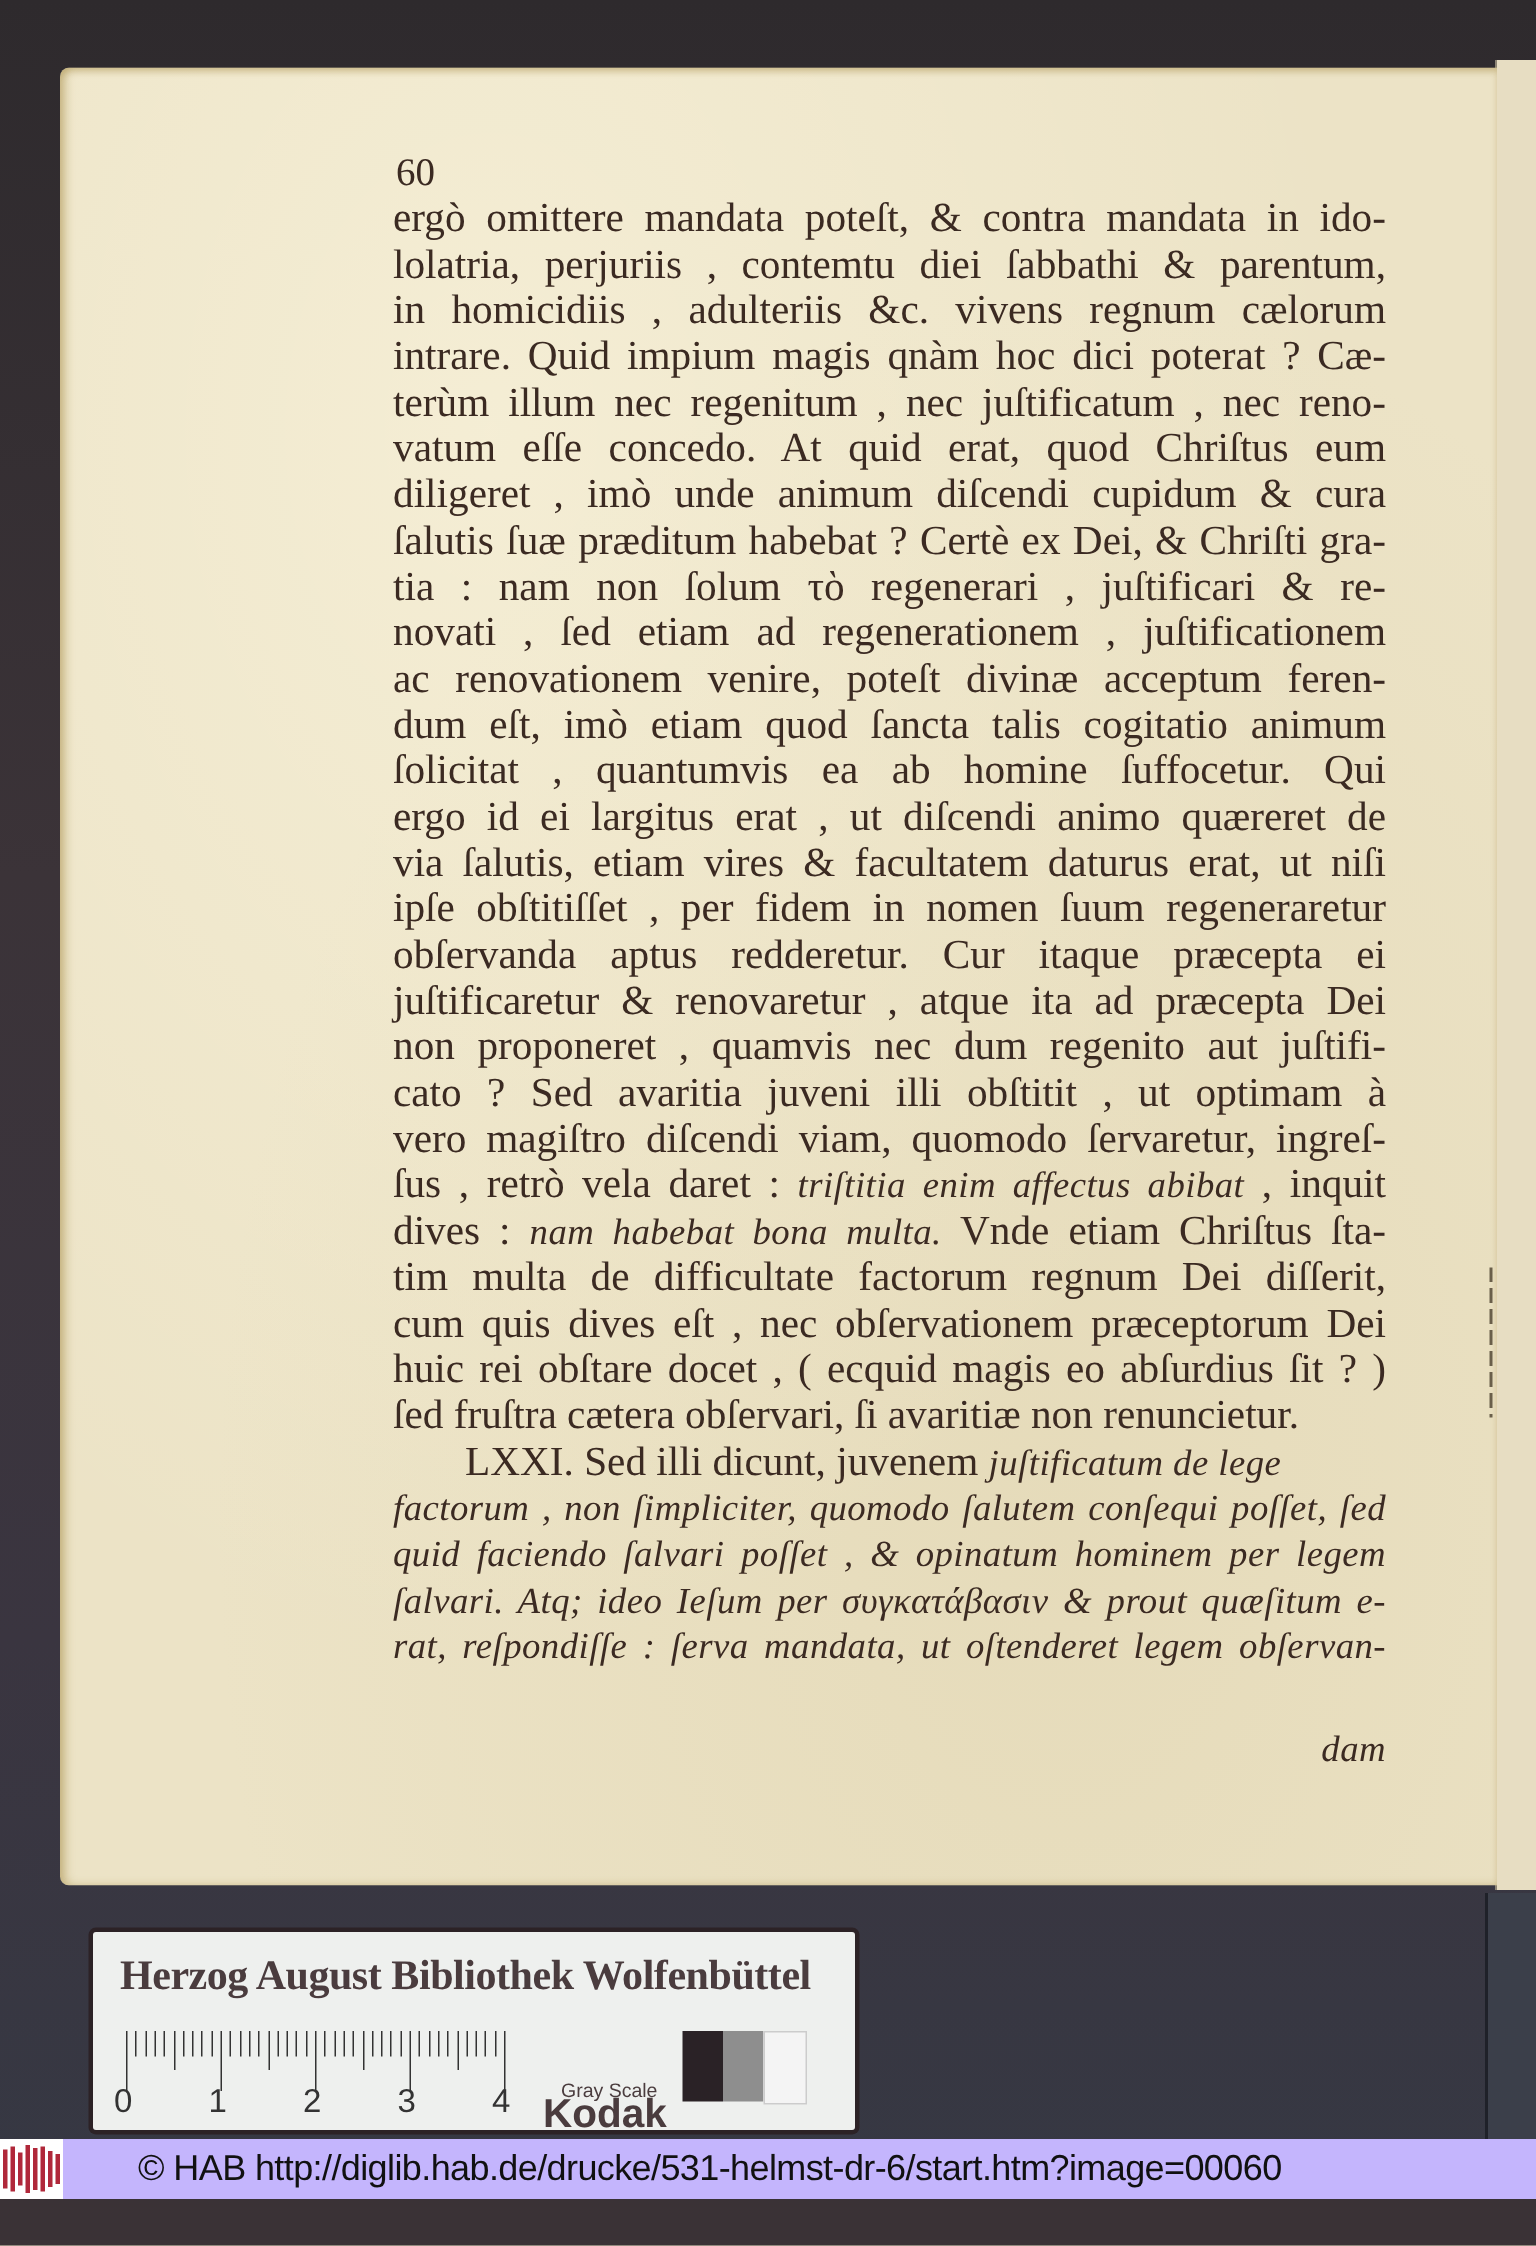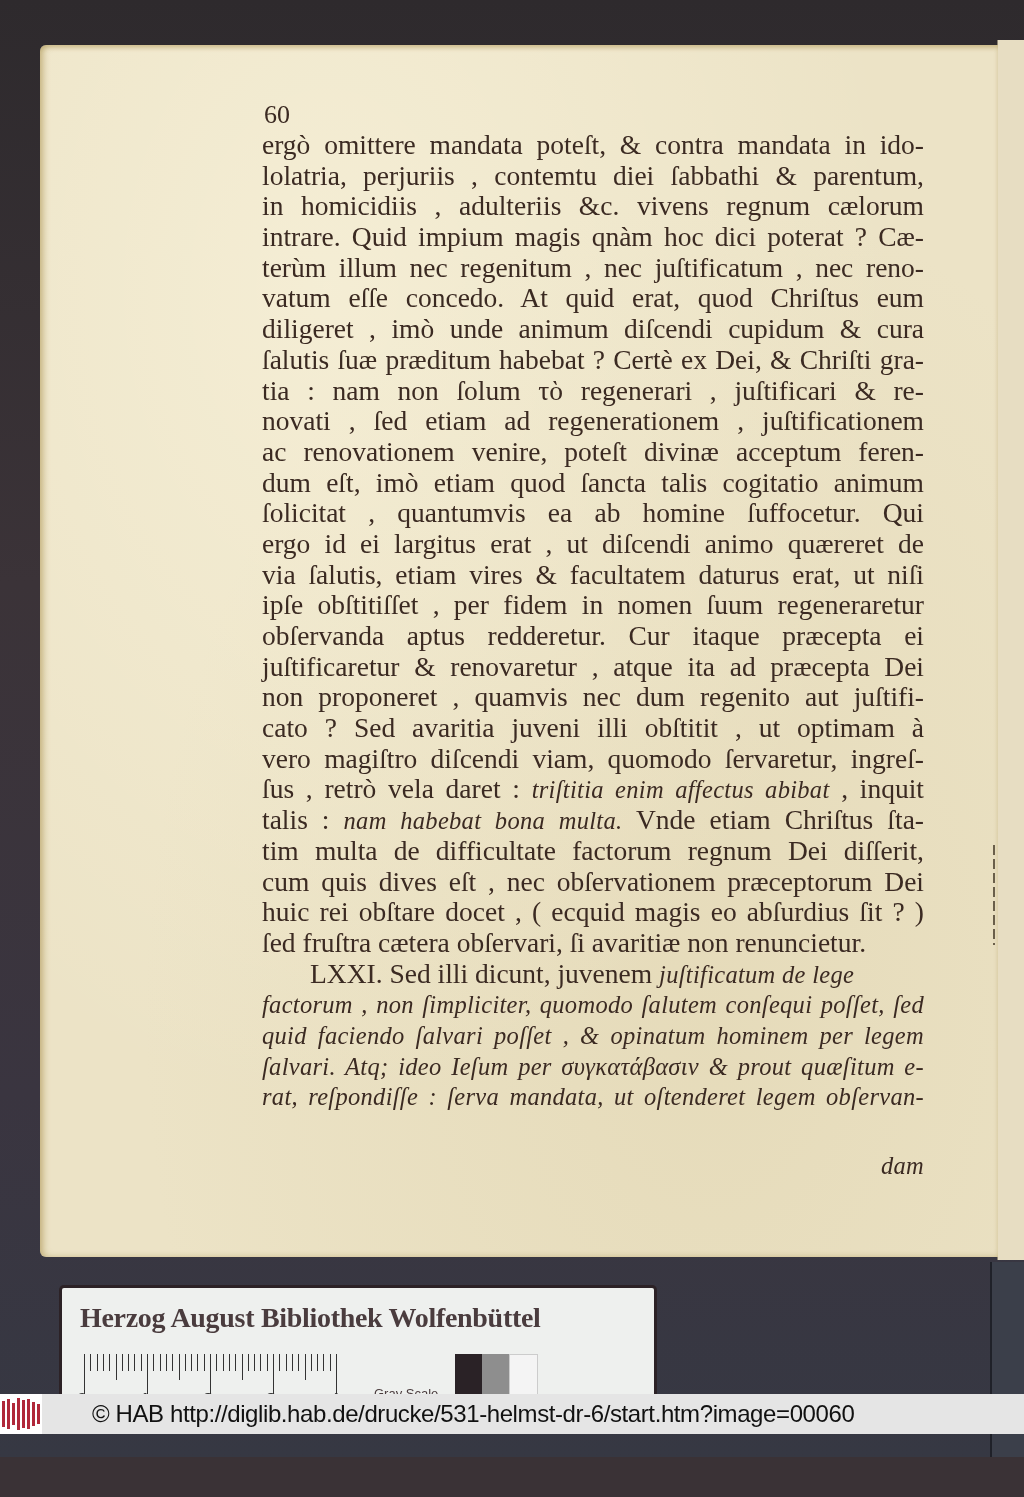--- a/index.html
+++ b/index.html
@@ -42,41 +42,41 @@
     line-height:30.7px;
   }
   .page-number { font-size:26px; height:28px; margin-bottom:2px; padding-left:2px; }
   .line { white-space:nowrap; text-align:justify; text-align-last:justify; height:30.7px; overflow:visible; }
   .line.last { text-align-last:left; }
   .line.indent { padding-left:48px; }
   .line.right { text-align:right; text-align-last:right;margin-top:38px; }
   .it { font-style:italic; font-size:24.5px; letter-spacing:0.3px; }
 
   .card {
-    position:absolute; left:62px; top:1288px; width:592px; height:132px;
+    position:absolute; left:62px; top:1288px; width:508px; height:132px;
     background:#eef0ee;
     border-radius:2px;
     box-shadow:0 0 0 3px #2c2226;
     text-align:center;
   }
   .card-title {
     position:absolute; left:18px; top:14px; font-size:28px; font-weight:bold;
     color:#4a3c3e; white-space:nowrap; letter-spacing:-0.3px;
   }
   .ruler { position:absolute; left:22px; top:66px; width:260px; height:40px; }
   .tick { position:absolute; top:0; width:1px; background:#333; }
   .ruler-labels { position:absolute; left:14px; top:100px; width:290px; height:26px; font-family:"Liberation Sans", sans-serif; font-size:22px; color:#333; }
   .ruler-labels span { position:absolute; top:0; }
   .kodak { position:absolute; left:300px; top:66px; font-family:"Liberation Sans", sans-serif; font-weight:bold; font-size:27px; color:#4a3c3e;margin-top:40px; }
   .kodak-sub { position:absolute; left:312px; top:98px; font-family:"Liberation Sans", sans-serif; font-size:13px; color:#4a3c3e; }
   .swatch { position:absolute; top:66px; height:47px; }
 
   .footer {
-    position:absolute; left:0; top:1394px; width:1024px; height:40px;
-    background:#e5e5e5;
+    position:absolute; left:0; top:1426px; width:1024px; height:40px;
+    background:#c4b5fd;
   }
   .footer-logo { position:absolute; left:0; top:0; width:42px; height:40px; background:#fff; overflow:hidden; }
   .footer-logo i { position:absolute; top:5px; width:3px; background:#b0283a; }
   .footer-text {
     position:absolute; left:92px; top:6px; font-family:"Liberation Sans", sans-serif;
     font-size:24px; color:#111; white-space:nowrap; letter-spacing:-0.4px;
   }
 </style>
 </head>
 <body>
@@ -106,21 +106,21 @@
       <div class="line">ſolicitat , quantumvis  ea ab  homine ſuffocetur.   Qui</div>
       <div class="line">ergo id ei largitus erat ,  ut diſcendi animo quæreret de</div>
       <div class="line">via ſalutis, etiam vires &amp; facultatem daturus erat, ut niſi</div>
       <div class="line">ipſe obſtitiſſet , per fidem in nomen ſuum regeneraretur</div>
       <div class="line">obſervanda  aptus  redderetur.   Cur itaque præcepta ei</div>
       <div class="line">juſtificaretur &amp; renovaretur  ,  atque ita ad præcepta Dei</div>
       <div class="line">non proponeret , quamvis nec dum regenito aut juſtifi-</div>
       <div class="line">cato ? Sed  avaritia juveni illi obſtitit ,  ut  optimam à</div>
       <div class="line">vero magiſtro diſcendi viam, quomodo ſervaretur, ingreſ-</div>
       <div class="line"><span>ſus ,  retrò vela daret : </span><span class="it">triſtitia enim affectus abibat</span><span> , inquit</span></div>
-      <div class="line"><span>talis : </span><span class="it">nam habebat bona multa.</span><span>    Vnde etiam Chriſtus ſta-</span></div>
+      <div class="line"><span>dives : </span><span class="it">nam habebat bona multa.</span><span>    Vnde etiam Chriſtus ſta-</span></div>
       <div class="line">tim multa de difficultate  factorum regnum  Dei diſſerit,</div>
       <div class="line">cum quis dives eſt , nec obſervationem præceptorum Dei</div>
       <div class="line">huic rei obſtare docet , ( ecquid magis eo abſurdius ſit ? )</div>
       <div class="line last">ſed fruſtra cætera obſervari, ſi avaritiæ non renuncietur.</div>
       <div class="line indent last"><span>LXXI.    Sed illi dicunt, juvenem </span><span class="it">juſtificatum de lege</span></div>
       <div class="line"><span class="it">factorum , non ſimpliciter, quomodo ſalutem conſequi poſſet, ſed</span></div>
       <div class="line"><span class="it">quid faciendo ſalvari poſſet , &amp; opinatum hominem per legem</span></div>
       <div class="line"><span class="it">ſalvari.  Atq; ideo Ieſum per συγκατάβασιν &amp; prout quæſitum e-</span></div>
       <div class="line"><span class="it">rat, reſpondiſſe : ſerva mandata, ut oſtenderet legem obſervan-</span></div>
       <div class="line right"><span class="it">dam</span></div>

